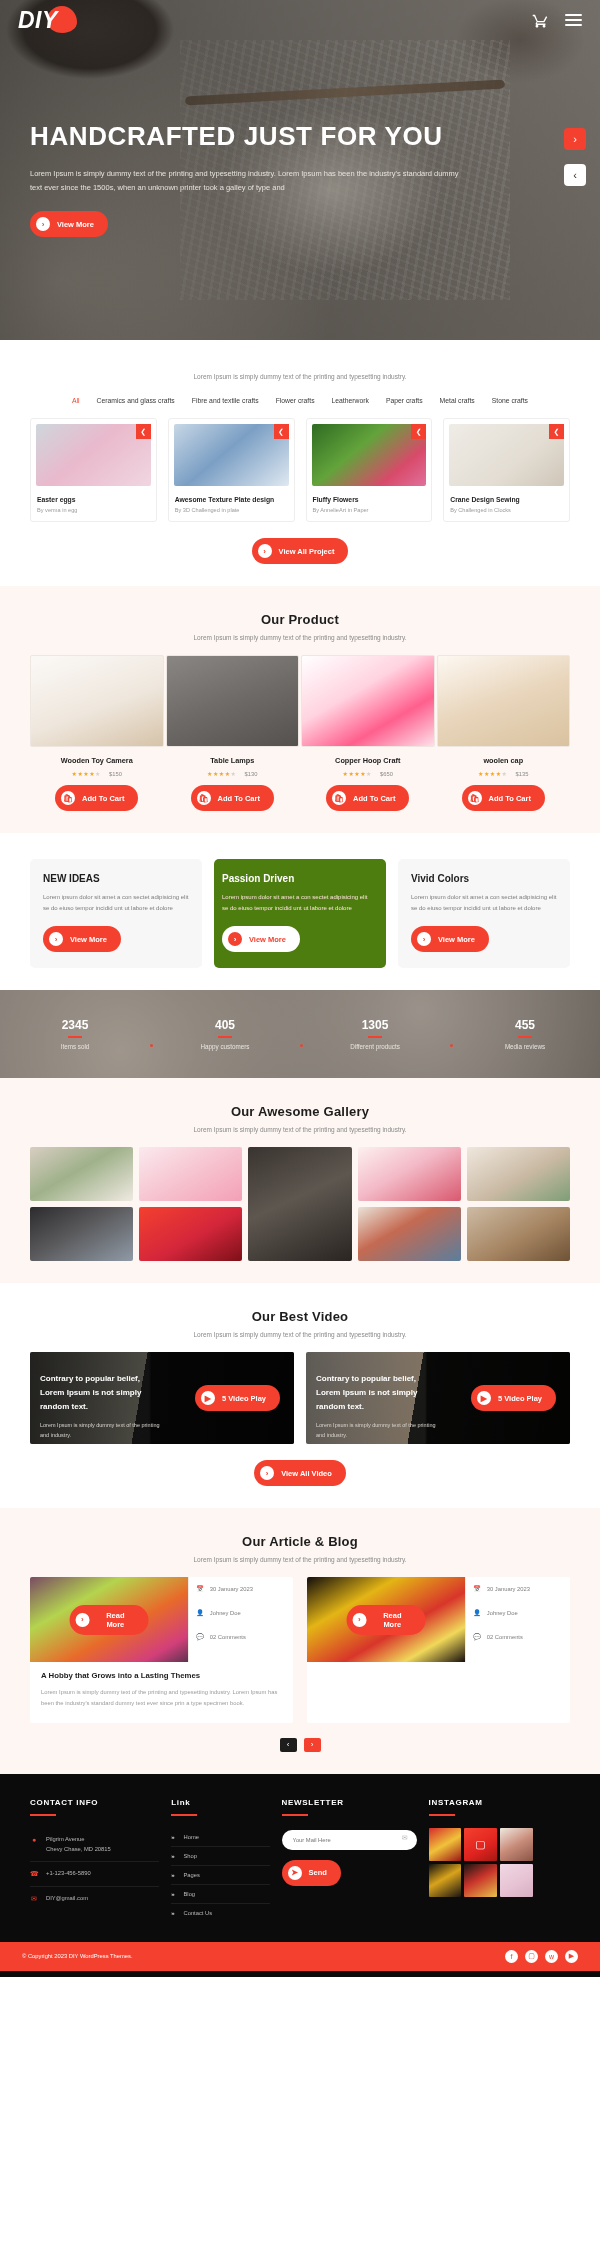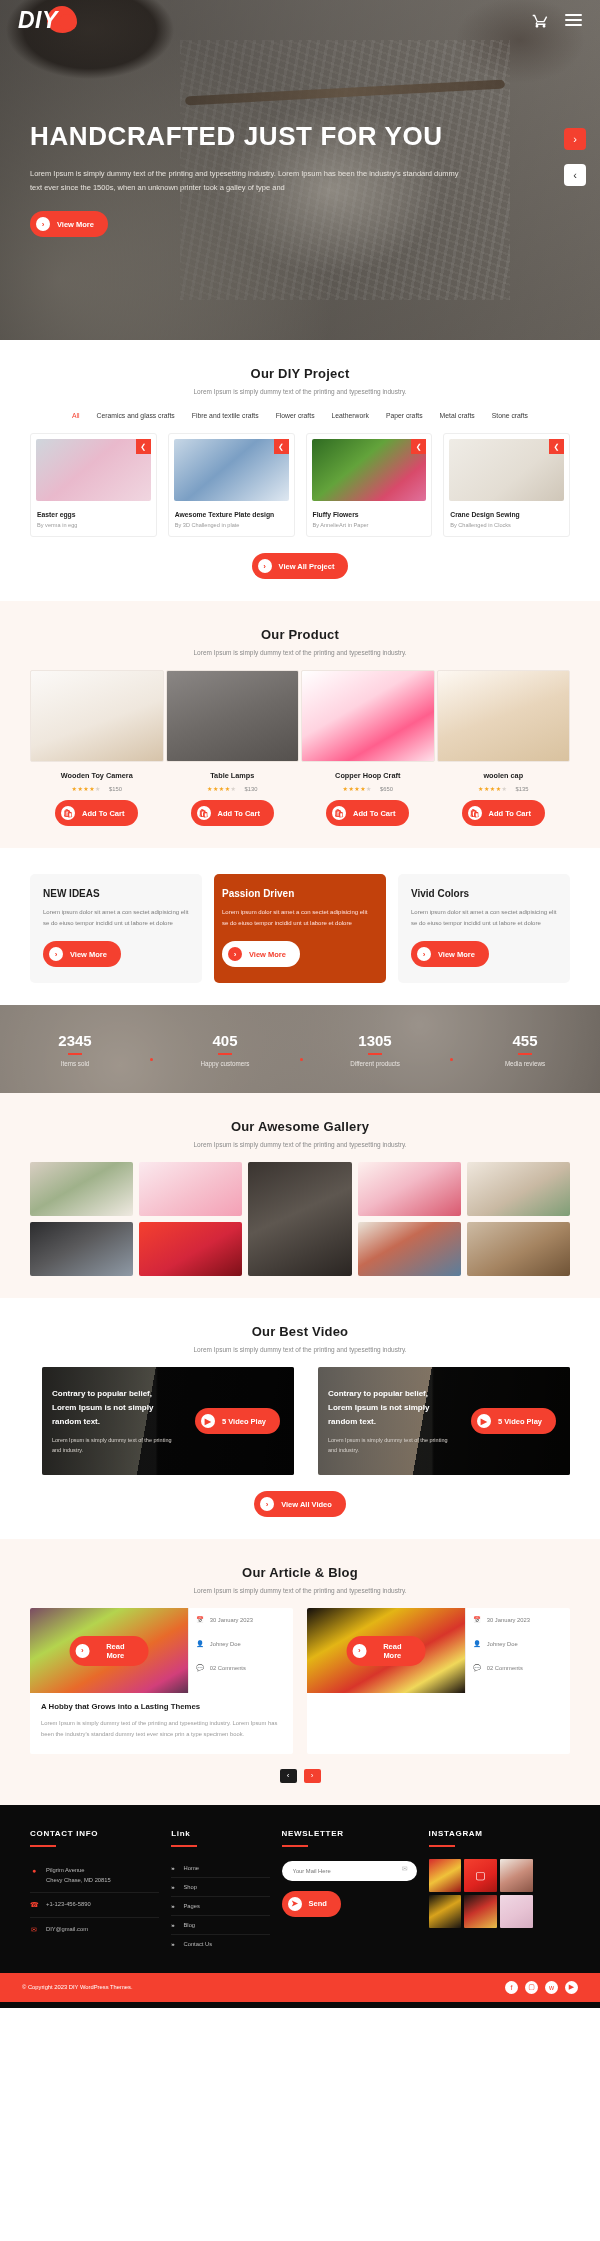--- a/index.html
+++ b/index.html
@@ -128,62 +128,62 @@
   .prod-name{ font-size:7.3px; font-weight:600; color:#1d1d1d; margin-top:9px; }
   .prod-meta{ display:flex; align-items:center; justify-content:center; gap:8px; margin-top:5px; }
   .stars{ color:#f5a623; font-size:6px; letter-spacing:.5px; }
   .stars .off{ color:#d9d2cc; }
   .price{ font-size:5.8px; color:#8a8a8a; }
   .cart-btn{ margin-top:8px; }
 
   
   .feat-grid{ display:grid; grid-template-columns:repeat(3,1fr); gap:12px; }
   .feat{ background:#f7f7f7; border-radius:5px; padding:14px 13px 16px; }
-  .feat.alt{ background:#c2410c;padding-left:8px; }
+  .feat.alt{ background:#4d7c0f;padding-left:8px; }
   .feat h3{ font-size:10px; font-weight:700; color:#1d1d1d; }
   .feat.alt h3{ color:#fff; }
   .feat p{ font-size:6px; color:#7d7d7d; line-height:1.85; margin-top:8px; }
   .feat.alt p{ color:#ffe3df; }
   .feat .btn-red{ margin-top:12px; }
   .feat.alt .btn-red{ background:#fff; color:#f4402f; }
   .feat.alt .btn-red .dot{ background:#f4402f; color:#fff; }
 
   
   .stats{
     position:relative; height:88px; display:flex; align-items:center;
     background:
       radial-gradient(circle at 120px 60px,#f0e3d5 0%,rgba(240,227,213,0) 55%),
       radial-gradient(circle at 420px 20px,#e8ddd2 0%,rgba(232,221,210,0) 60%),
       linear-gradient(120deg,#a49c94 0%,#8e867e 50%,#7c746c 100%);
   }
   .stats::after{ content:""; position:absolute; inset:0; background:rgba(60,56,52,.45); }
   .stats-inner{ position:relative; z-index:2; width:100%; display:grid; grid-template-columns:repeat(4,1fr); }
   .stat{ text-align:center; position:relative; }
-  .stat-num{ color:#fff; font-size:15px; font-weight:700; }
+  .stat-num{ color:#fff; font-size:12px; font-weight:700; }
   .stat-line{ width:14px; height:2px; background:#f4402f; margin:4px auto 5px; }
   .stat-lbl{ color:#e8e4e0; font-size:6.3px; }
   .stat .sep{ position:absolute; right:-3px; top:26px; width:3px; height:3px; border-radius:50%; background:#f4402f; }
 
   
   .gal-sec{ background:#fdf6f2; }
   .gal{ display:grid; grid-template-columns:repeat(5,1fr); grid-template-rows:54px 54px; gap:6px; margin-top:4px; }
   .gal div{ border-radius:2px; }
   .g1{ background:linear-gradient(150deg,#d8cec2 0%,#9fb18a 45%,#efe9e1 100%); }
   .g2{ background:linear-gradient(150deg,#fbe9ee 0%,#f6c0cd 55%,#f4a0b5 100%); }
   .g3{ grid-row:span 2; background:linear-gradient(155deg,#3a3430 0%,#5e5750 45%,#2a2522 100%); }
   .g4{ background:linear-gradient(150deg,#fdf0ee 0%,#f3b9c6 45%,#d9596f 100%); }
   .g5{ background:linear-gradient(150deg,#efe7dd 0%,#c9b9a3 55%,#7e9e76 100%); }
   .g6{ background:linear-gradient(150deg,#2c2c2e 0%,#5a5a5c 45%,#8f9aa6 100%); }
   .g7{ background:linear-gradient(150deg,#f4402f 0%,#d4263b 55%,#7d1018 100%); }
   .g8{ background:linear-gradient(150deg,#e9e3d8 0%,#c56a52 40%,#5b7e9c 100%); }
   .g9{ background:linear-gradient(150deg,#cdbba4 0%,#a58461 55%,#6f5336 100%); }
 
   
   .vid-grid{ display:grid; grid-template-columns:repeat(2,1fr); gap:12px; margin-top:4px; }
-  .vid{ position:relative; height:108px; border-radius:2px; overflow:hidden;margin-left:12px; }
+  .vid{ position:relative; height:92px; border-radius:2px; overflow:hidden; }
   .v1{ background:linear-gradient(100deg,#4b4a45 0%,#6c6a5f 42%,#1a1a1a 42%,#111 100%); }
   .v2{ background:linear-gradient(100deg,#cfc8bd 0%,#b8a58e 42%,#242422 42%,#15140f 100%); }
   .vid-overlay{ position:absolute; inset:0; background:linear-gradient(90deg,rgba(0,0,0,.55) 0%,rgba(0,0,0,.30) 45%,rgba(0,0,0,.78) 46%,rgba(0,0,0,.82) 100%); }
   .vid-txt{ position:absolute; left:10px; top:20px; width:125px; z-index:3; }
   .vid-txt h4{ color:#fff; font-size:8px; line-height:1.75; font-weight:700; }
   .vid-txt p{ color:#d9d4cf; font-size:5.5px; line-height:1.8; margin-top:7px; }
   .play-btn{ position:absolute; right:14px; top:50%; transform:translateY(-50%); z-index:4; }
 
   
   .blog-sec{ background:#fdf6f2; }
@@ -285,21 +285,20 @@
         <span class="dot">›</span>
         <span>View More</span>
       </button>
     </div>
 
     <button class="nav-arrow nav-next">›</button>
     <button class="nav-arrow nav-prev">‹</button>
   </section>
 
   <section class="section">
-    <h2 class="sec-title">Our DIY Project</h2>
     <p class="sec-sub">Lorem Ipsum is simply dummy text of the printing and typesetting industry.</p>
     <div class="filters">
       <span class="filter active">All</span>
       <span class="filter">Ceramics and glass crafts</span>
       <span class="filter">Fibre and textile crafts</span>
       <span class="filter">Flower crafts</span>
       <span class="filter">Leatherwork</span>
       <span class="filter">Paper crafts</span>
       <span class="filter">Metal crafts</span>
       <span class="filter">Stone crafts</span>

